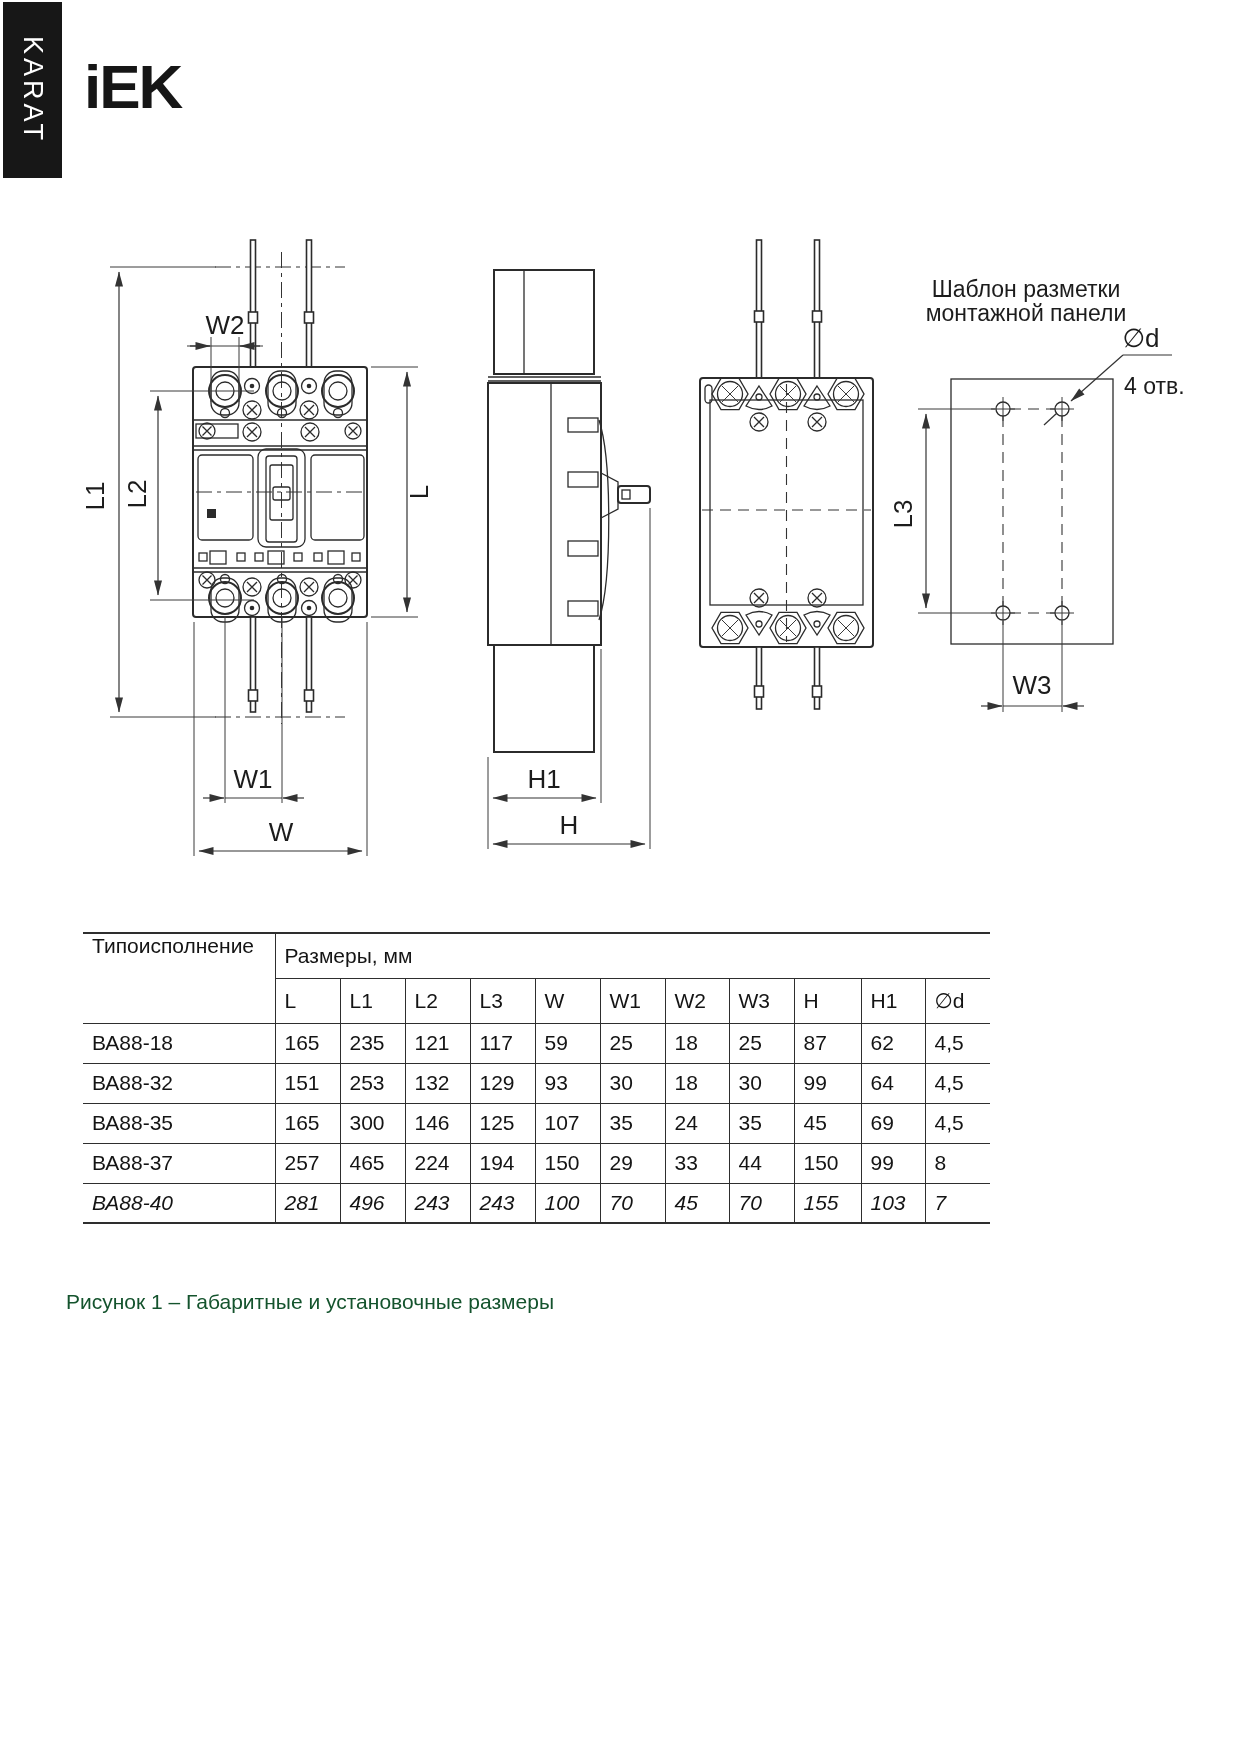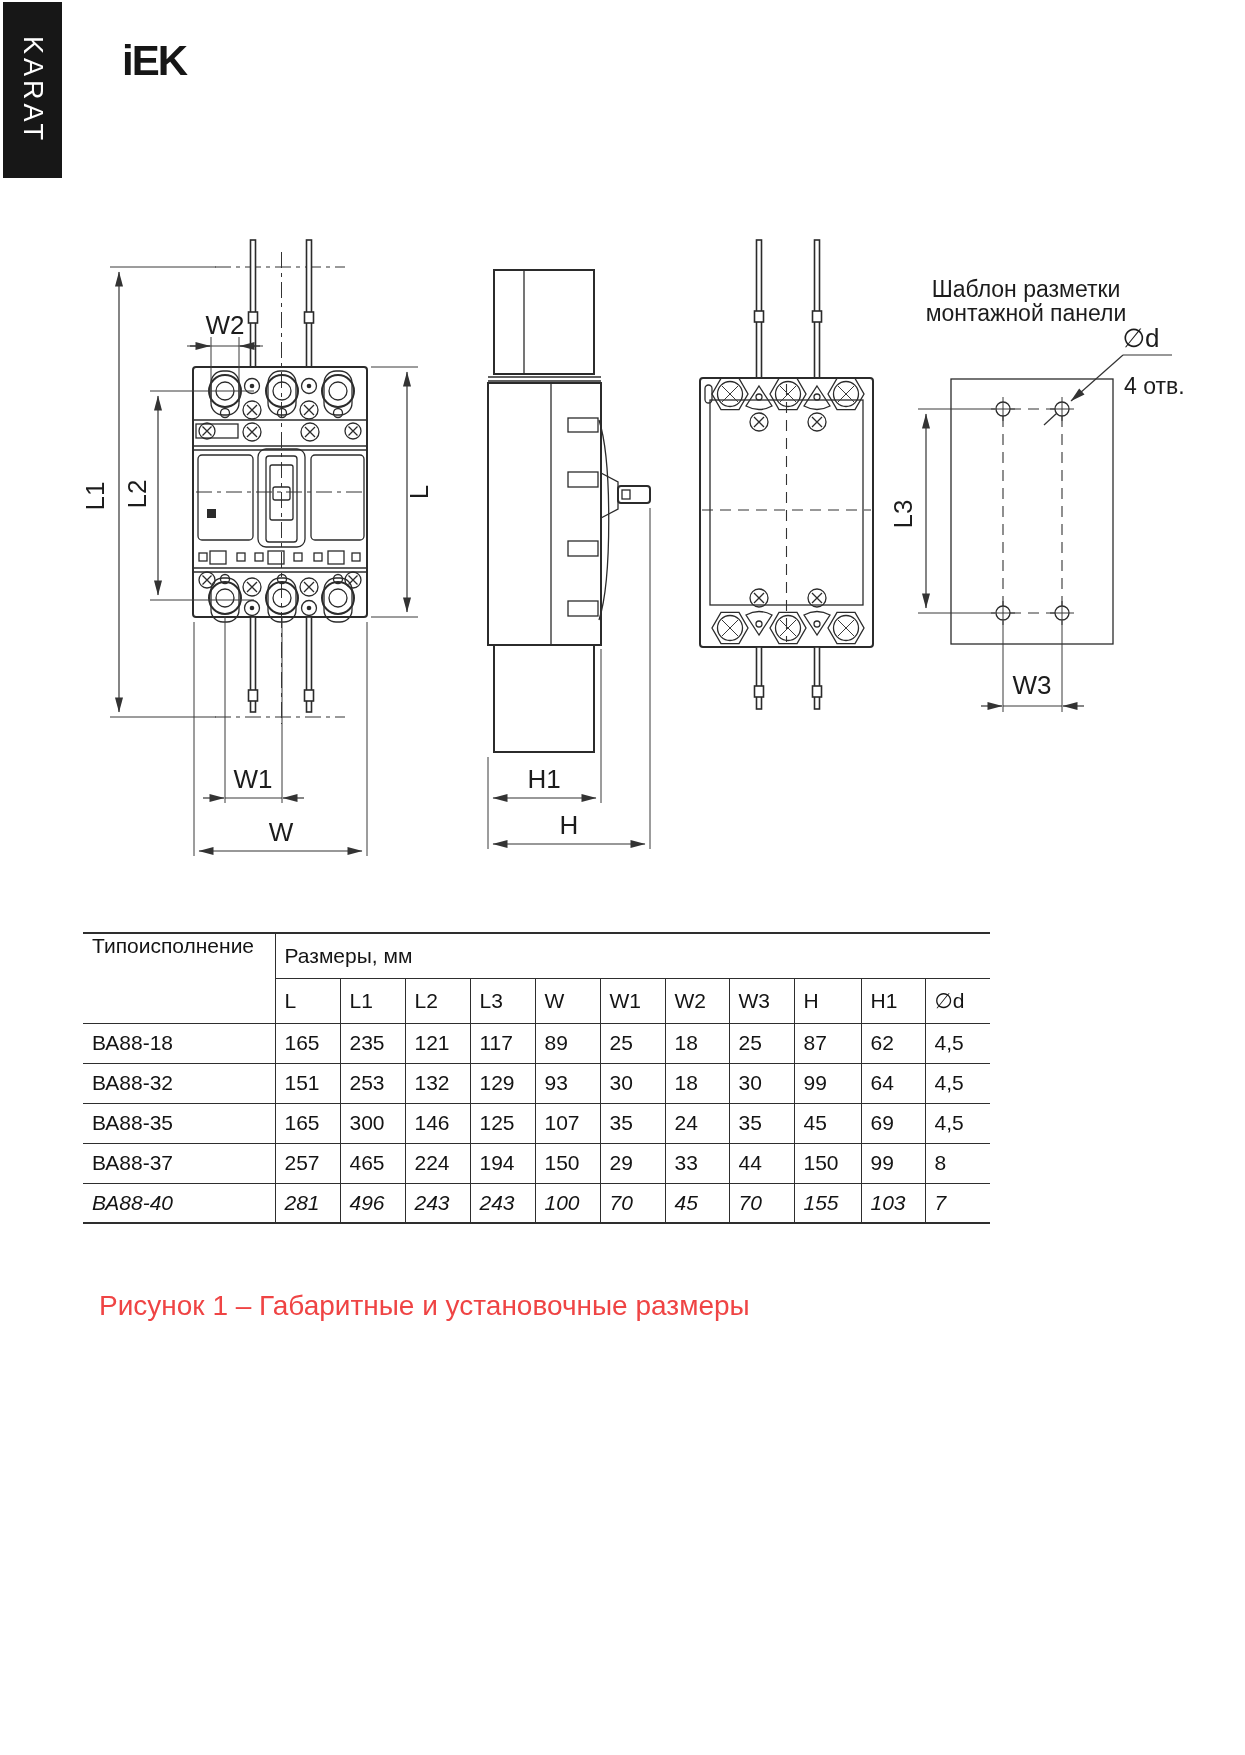--- a/index.html
+++ b/index.html
@@ -2,21 +2,21 @@
 <html><head>
 <meta charset="utf-8">
 <style>
   html,body{margin:0;padding:0;background:#e8e8e8;}
   #page{position:relative;width:1245px;height:1755px;background:#ffffff;margin:0 auto;
         font-family:"Liberation Sans",sans-serif;color:#1a1a1a;overflow:hidden;}
   
   #brand-tab{position:absolute;left:3px;top:2px;width:59px;height:176px;background:#171717;
              display:flex;align-items:center;justify-content:center;}
   #brand-tab span{writing-mode:vertical-rl;color:#fff;font-size:27px;letter-spacing:4px;font-weight:400;}
-  #logo{position:absolute;left:84px;top:40px;font-size:42px;font-weight:900;letter-spacing:-2px;color:#161616;line-height:1;margin-left:38px;}
+  #logo{position:absolute;left:84px;top:56px;font-size:62px;font-weight:900;letter-spacing:-2px;color:#161616;line-height:1;}
   
   #drawing{position:absolute;left:0;top:0;width:1245px;height:880px;}
   .o2{fill:none;stroke:#2b2b2b;stroke-width:2;}
   .o{fill:none;stroke:#2b2b2b;stroke-width:1.3;}
   .of{fill:#ffffff;stroke:#2b2b2b;stroke-width:1.6;}
   .d{fill:none;stroke:#333333;stroke-width:1.2;}
   .thin{fill:none;stroke:#3a3a3a;stroke-width:1;}
   .cl{fill:none;stroke:#333;stroke-width:1;stroke-dasharray:16 5 4 5;}
   .dash{fill:none;stroke:#333;stroke-width:1.1;stroke-dasharray:11 7;}
   .dim-label{font-family:"Liberation Sans",sans-serif;font-size:26px;fill:#1c1c1c;}
@@ -26,21 +26,21 @@
               font-size:21px;color:#141414;}
   #dims-table th,#dims-table td{font-weight:400;text-align:left;padding:0 0 0 9px;overflow:hidden;white-space:nowrap;}
   #dims-table{border-top:2px solid #2e2e2e;border-bottom:2px solid #2e2e2e;}
   #dims-table tr{height:40px;}
   #dims-table thead tr{height:45px;}
   #dims-table thead th{border-bottom:1.5px solid #2e2e2e;}
   #dims-table tbody td{border-bottom:1.5px solid #2e2e2e;}
   #dims-table tbody tr:last-child td{border-bottom:none;font-style:italic;}
   #dims-table .vb{border-left:1.5px solid #2e2e2e;}
   #dims-table th.type-h{vertical-align:top;}
-  #caption{position:absolute;left:99px;top:1290px;font-size:28px;color:#ef4444;}
+  #caption{position:absolute;left:66px;top:1290px;font-size:21px;color:#14532d;}
 </style>
 </head>
 <body>
 
 <div id="page">
 
   <div id="brand-tab">
     <span>KARAT</span>
   </div>
   <div id="logo">iEK</div>
@@ -334,21 +334,21 @@
         <th class="vb">∅d</th>
       </tr>
     </thead>
     <tbody>
       <tr>
         <td>ВА88-18</td>
         <td class="vb">165</td>
         <td class="vb">235</td>
         <td class="vb">121</td>
         <td class="vb">117</td>
-        <td class="vb">89</td>
+        <td class="vb">59</td>
         <td class="vb">25</td>
         <td class="vb">18</td>
         <td class="vb">25</td>
         <td class="vb">87</td>
         <td class="vb">62</td>
         <td class="vb">4,5</td>
       </tr>
       <tr>
         <td>ВА88-32</td>
         <td class="vb">151</td>

